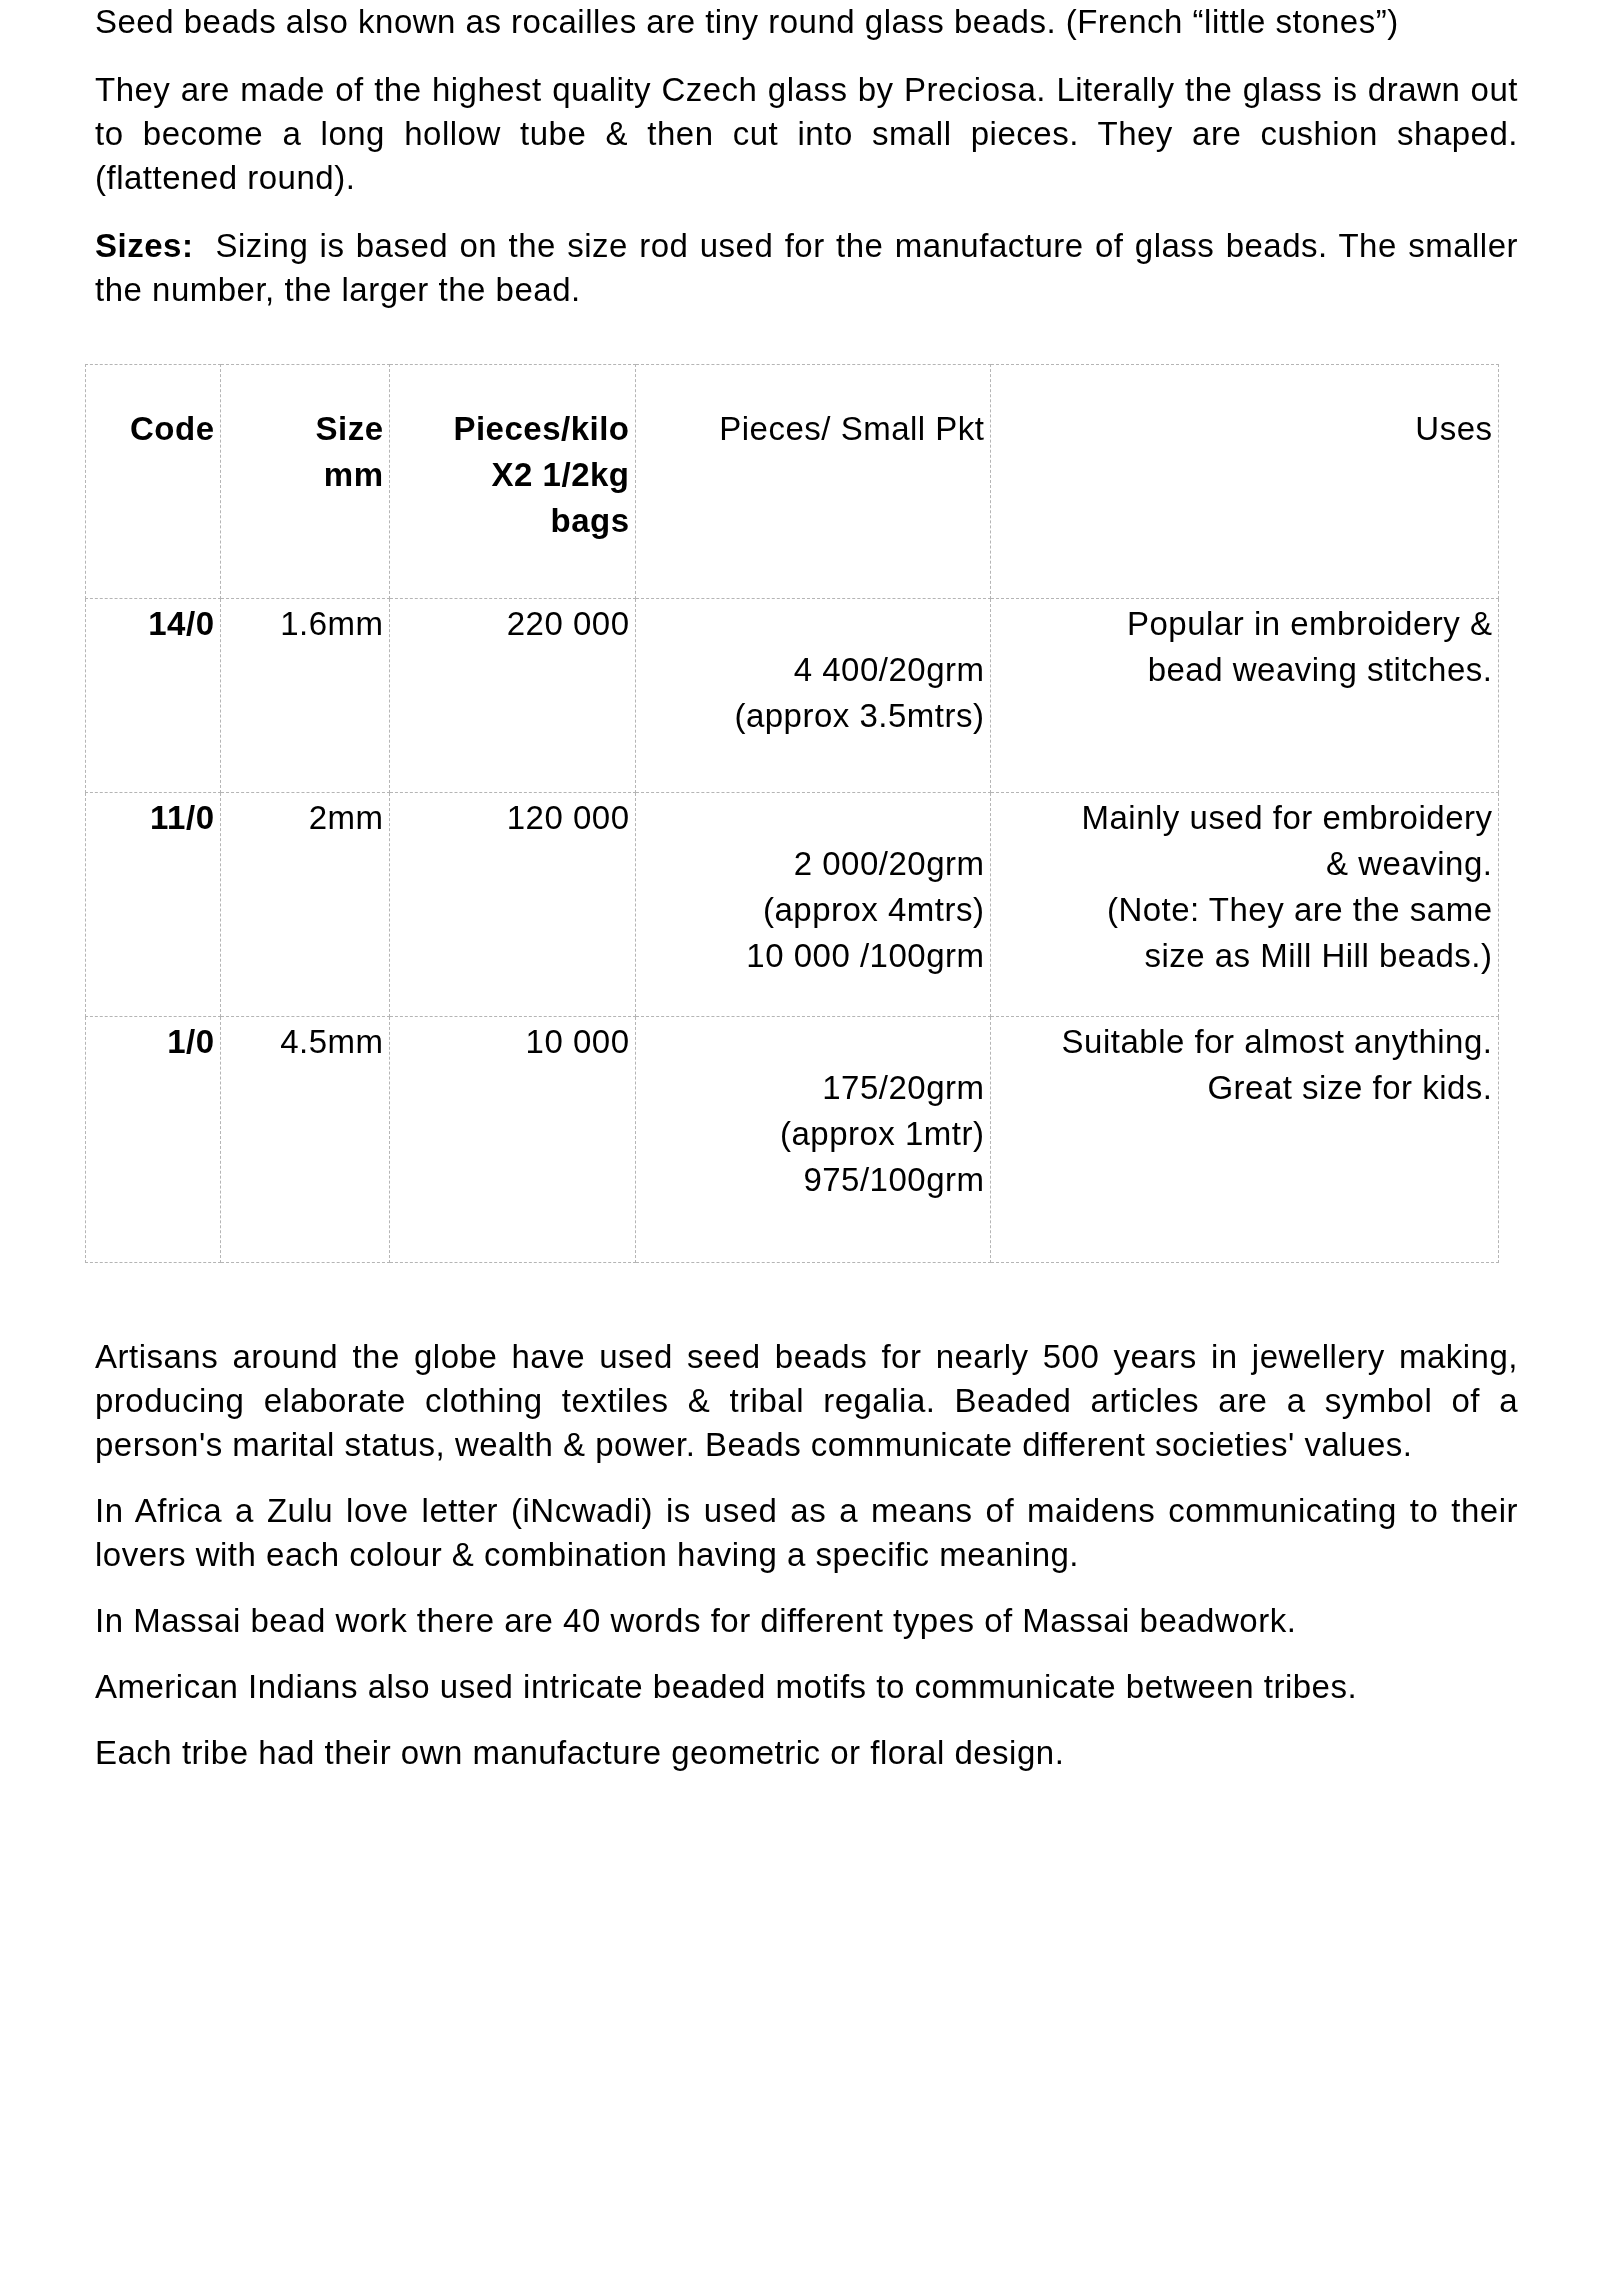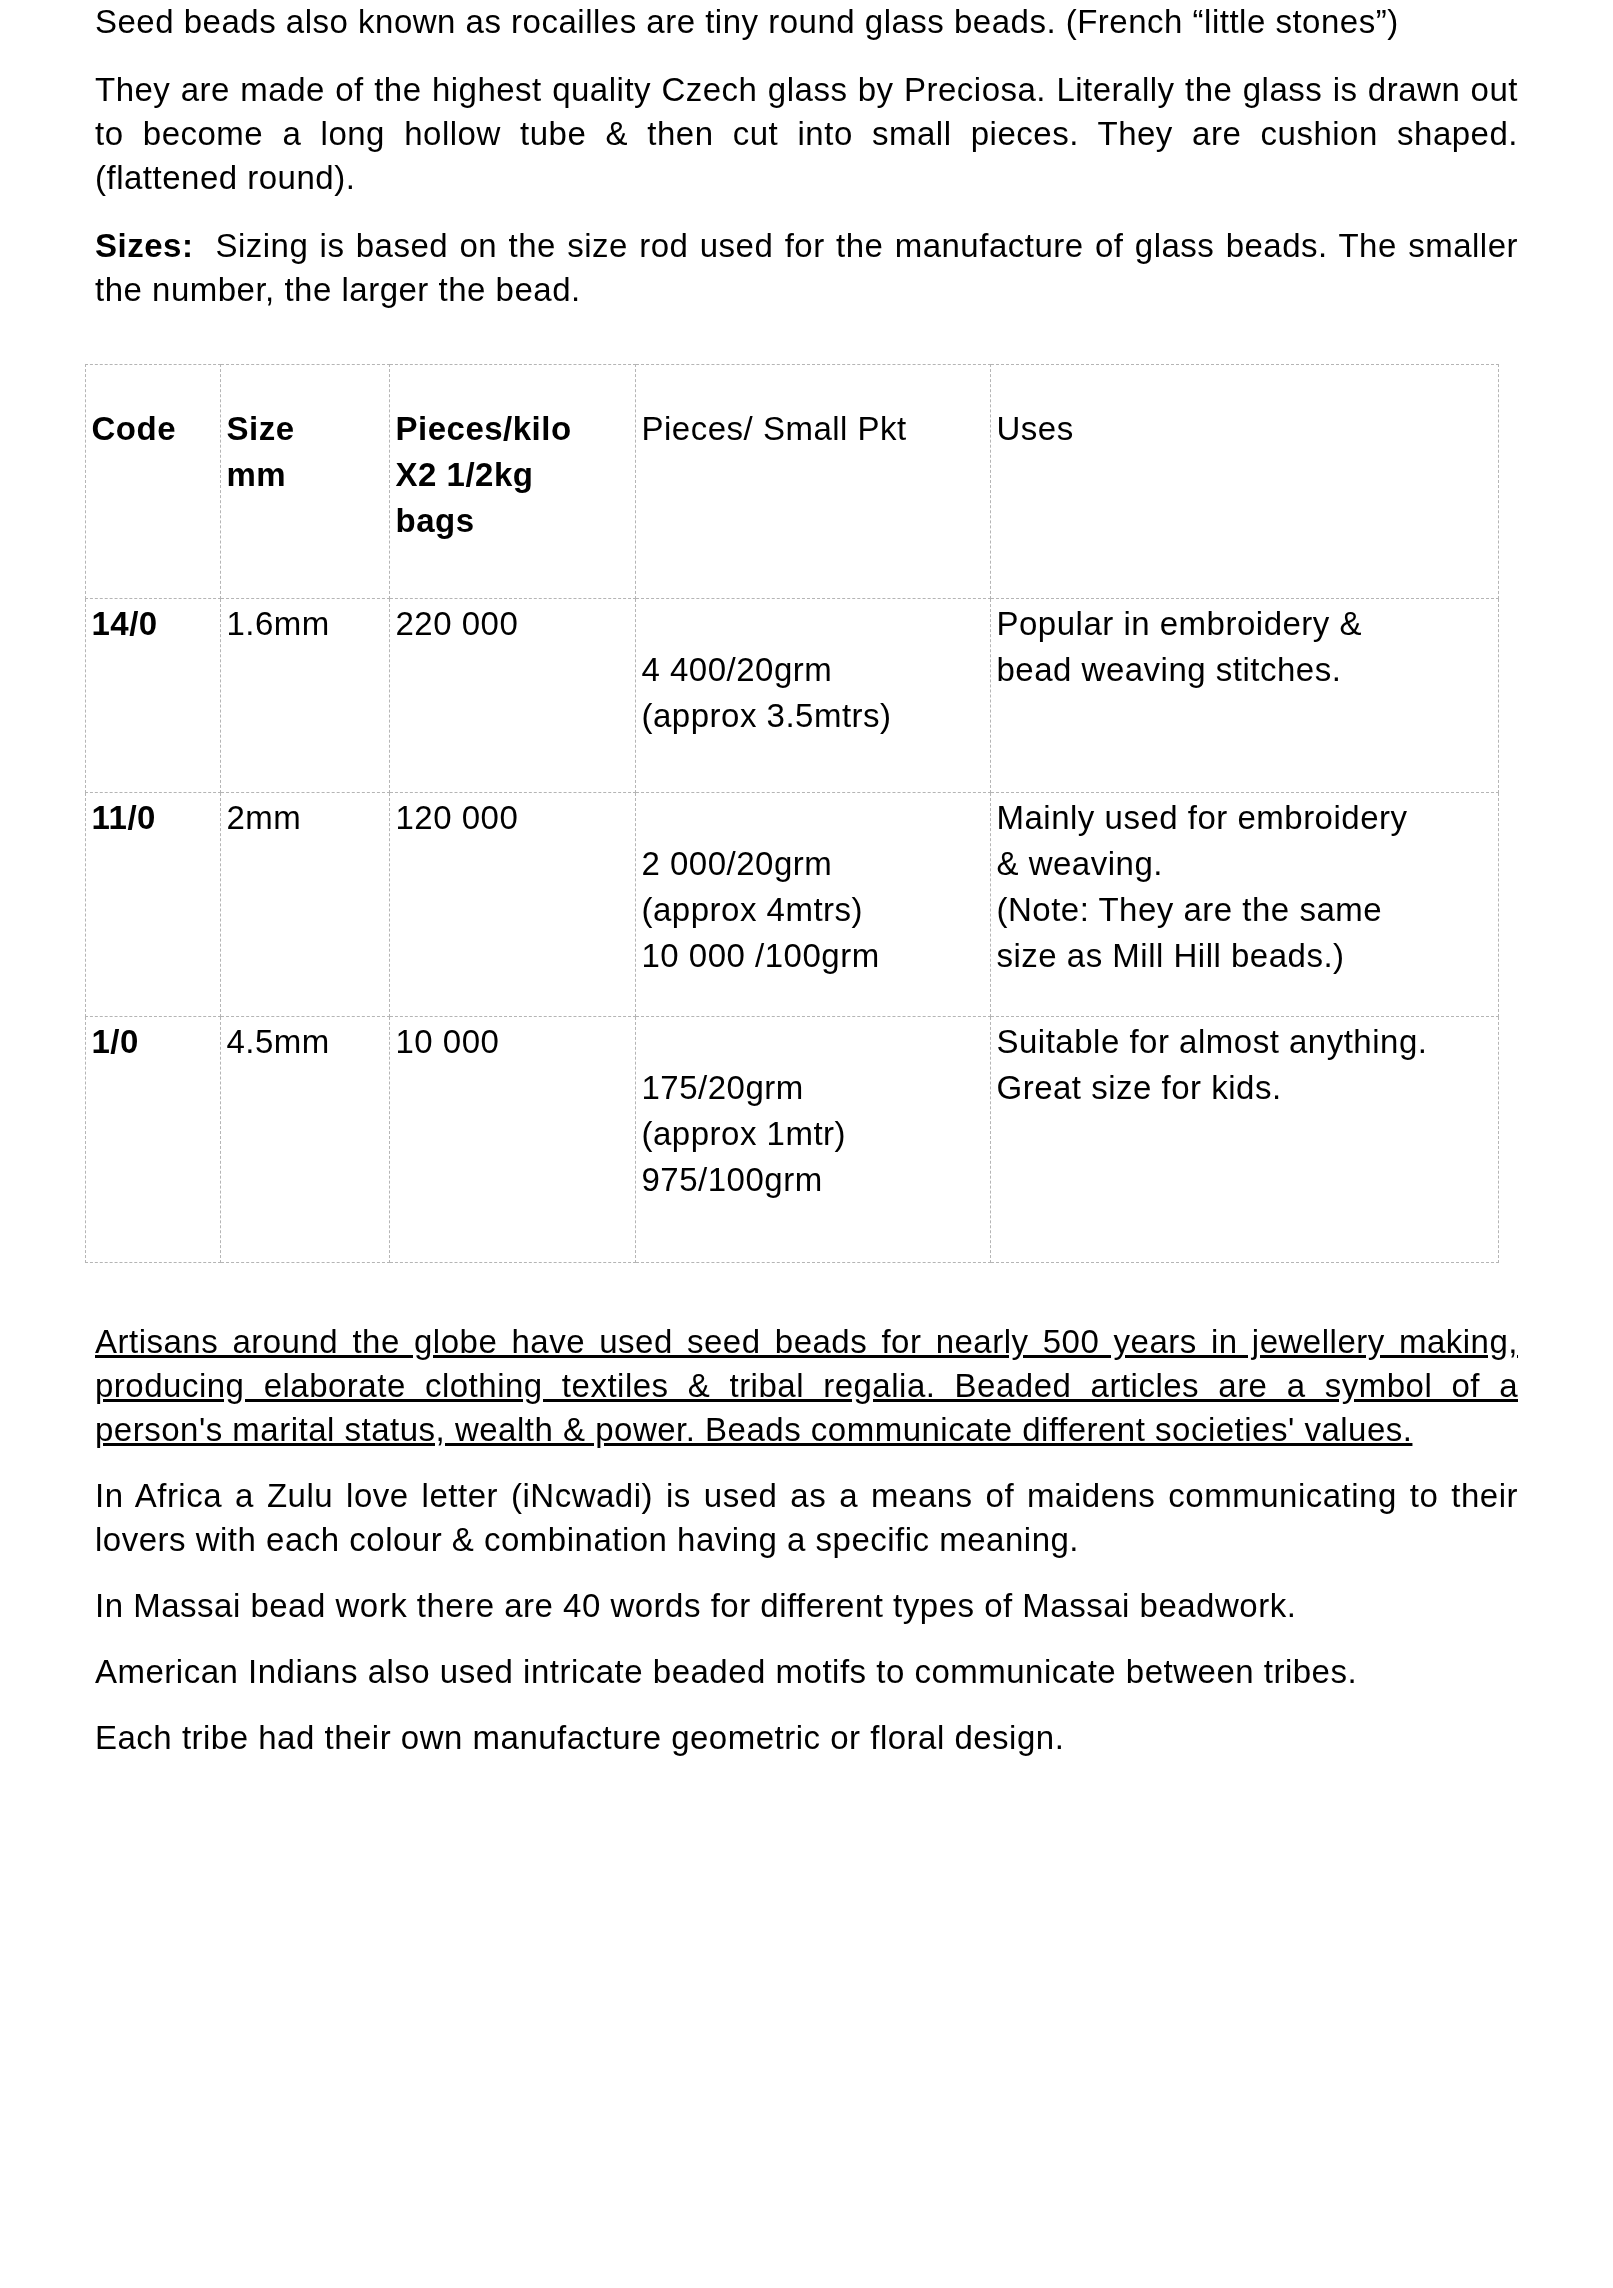--- a/index.html
+++ b/index.html
@@ -29,36 +29,36 @@
     table-layout: fixed;
     width: 1413px;
     margin: 52px 0 0 85px;
     font-size: 33px;
     line-height: 46px;
     letter-spacing: 0.5px;
   }
   .bead-table th, .bead-table td {
     border: 0.9px dashed #b5b5b5;
     vertical-align: top;
-    text-align: left;
+    text-align: right;
     white-space: pre-line;
     padding: 1.8px 5.5px 0 5.5px;
     overflow: hidden;
   }
   .bead-table thead th { padding-top: 41px; height: 234px; box-sizing: border-box; }
   .bead-table th.bold { font-weight: bold; }
   .bead-table th.normal { font-weight: normal; }
   .bead-table td.code-cell { font-weight: bold; }
   .bead-table td.pkt-cell { padding-top: 48px; }
   tr.row-1 { height: 194px; }
   tr.row-2 { height: 224px; }
   tr.row-3 { height: 257px; }
   tr.row-4 { height: 246px; }
 
-  .outro-first { margin-top: 57px; text-decoration: underline; }
+  .outro-first { margin-top: 72px; }
   .outro-para { margin-bottom: 22px; }
 </style>
 </head>
 <body>
 
 <div class="page">
 
   <p class="para">Seed beads also known as rocailles are tiny round glass beads. (French “little stones”)</p>
 
   <p class="para">They are made of the highest quality Czech glass by Preciosa. Literally the glass is drawn out to become a long hollow tube &amp; then cut into small pieces. They are cushion shaped. (flattened round).</p>

